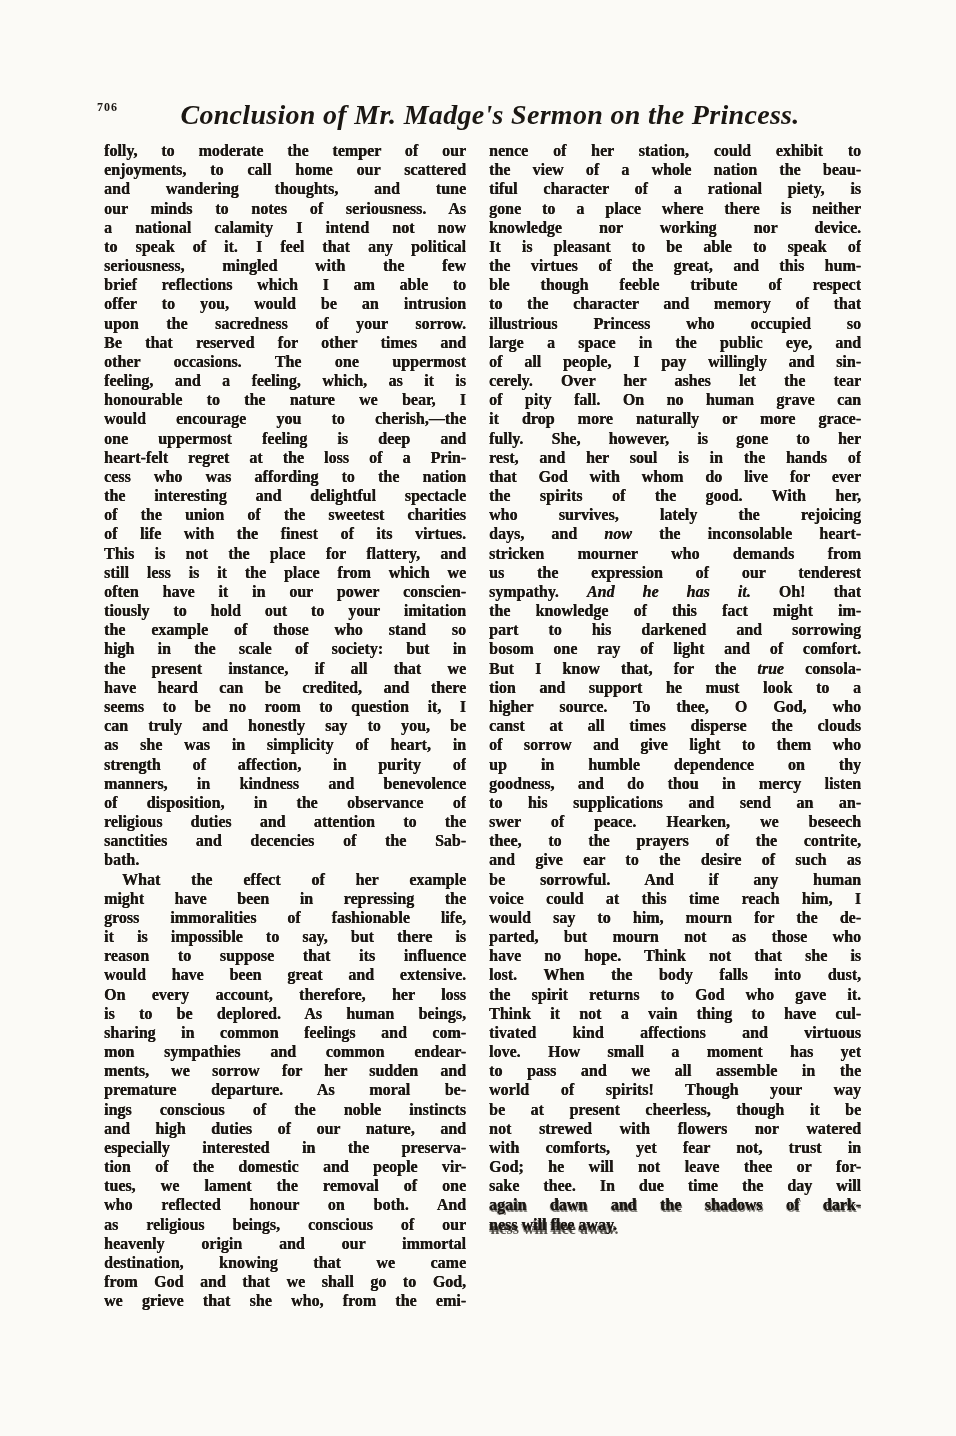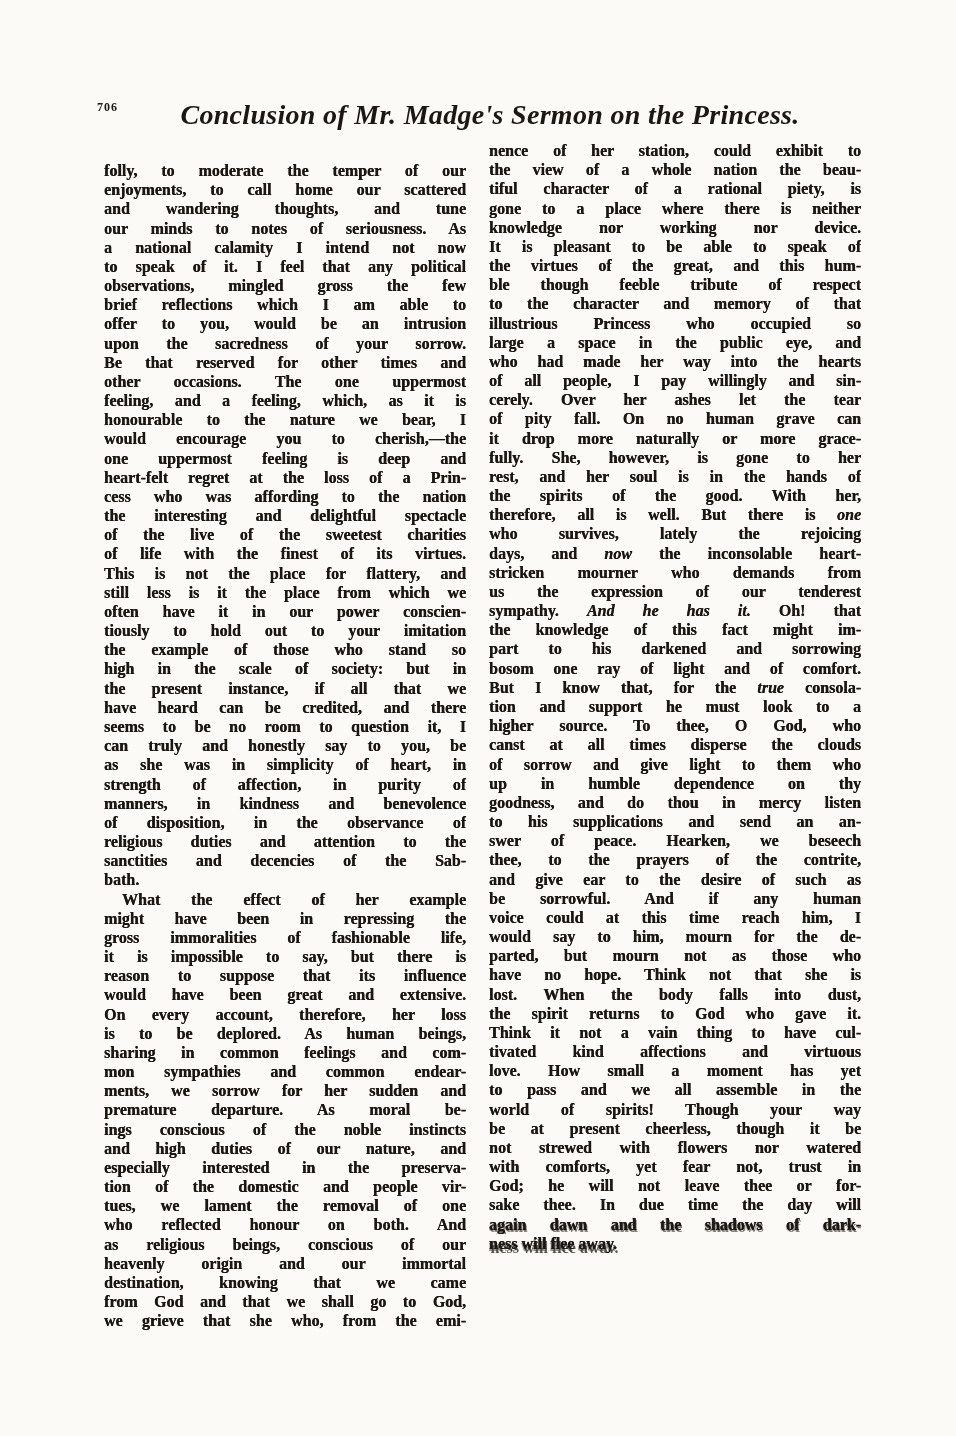--- a/index.html
+++ b/index.html
@@ -40,21 +40,21 @@
     margin-left: 12px;
   }
   .col {
     position: absolute;
     top: 141px;
     font-size: 16px;
     font-weight: 700;
     line-height: 19.18px;
     text-shadow: 0.3px 0.3px 0 currentColor;
   }
-  .col-left  { left: 104px; width: 362px; margin-top: 20px; }
+  .col-left  { left: 104px; width: 362px; }
   .col-right { left: 489px; width: 372px; }
   .line {
     height: 19.18px;
     overflow: hidden;
     text-align: justify;
   }
   
   .line::after {
     content: "";
     display: inline-block;
@@ -84,34 +84,34 @@
 <div class="page" style="color: rgb(27, 23, 19);">
   <div class="pagenum">706</div>
   <div class="header-title">Conclusion of Mr. Madge's Sermon on the Princess.</div>
   <div class="col col-left">
       <div class="line">folly, to moderate the temper of our</div>
       <div class="line">enjoyments, to call home our scattered</div>
       <div class="line">and wandering thoughts, and tune</div>
       <div class="line">our minds to notes of seriousness. As</div>
       <div class="line">a national calamity I intend not now</div>
       <div class="line">to speak of it. I feel that any political</div>
-      <div class="line">observations, mingled gross the few</div>
+      <div class="line">seriousness, mingled with the few</div>
       <div class="line">brief reflections which I am able to</div>
       <div class="line">offer to you, would be an intrusion</div>
       <div class="line">upon the sacredness of your sorrow.</div>
       <div class="line">Be that reserved for other times and</div>
       <div class="line">other occasions. The one uppermost</div>
       <div class="line">feeling, and a feeling, which, as it is</div>
       <div class="line">honourable to the nature we bear, I</div>
       <div class="line">would encourage you to cherish,—the</div>
       <div class="line">one uppermost feeling is deep and</div>
       <div class="line">heart-felt regret at the loss of a Prin-</div>
       <div class="line">cess who was affording to the nation</div>
       <div class="line">the interesting and delightful spectacle</div>
-      <div class="line">of the live of the sweetest charities</div>
+      <div class="line">of the union of the sweetest charities</div>
       <div class="line">of life with the finest of its virtues.</div>
       <div class="line">This is not the place for flattery, and</div>
       <div class="line">still less is it the place from which we</div>
       <div class="line">often have it in our power conscien-</div>
       <div class="line">tiously to hold out to your imitation</div>
       <div class="line">the example of those who stand so</div>
       <div class="line">high in the scale of society: but in</div>
       <div class="line">the present instance, if all that we</div>
       <div class="line">have heard can be credited, and there</div>
       <div class="line">seems to be no room to question it, I</div>
@@ -152,29 +152,28 @@
       <div class="line">the view of a whole nation the beau-</div>
       <div class="line">tiful character of a rational piety, is</div>
       <div class="line">gone to a place where there is neither</div>
       <div class="line">knowledge nor working nor device.</div>
       <div class="line">It is pleasant to be able to speak of</div>
       <div class="line">the virtues of the great, and this hum-</div>
       <div class="line">ble though feeble tribute of respect</div>
       <div class="line">to the character and memory of that</div>
       <div class="line">illustrious Princess who occupied so</div>
       <div class="line">large a space in the public eye, and</div>
-      <div class="line">who had made her way into the hearts</div>
       <div class="line">of all people, I pay willingly and sin-</div>
       <div class="line">cerely. Over her ashes let the tear</div>
       <div class="line">of pity fall. On no human grave can</div>
       <div class="line">it drop more naturally or more grace-</div>
       <div class="line">fully. She, however, is gone to her</div>
       <div class="line">rest, and her soul is in the hands of</div>
+      <div class="line">that God with whom do live for ever</div>
       <div class="line">the spirits of the good. With her,</div>
-      <div class="line">therefore, all is well. But there is <i>one</i></div>
       <div class="line">who survives, lately the rejoicing</div>
       <div class="line">days, and <i>now</i> the inconsolable heart-</div>
       <div class="line">stricken mourner who demands from</div>
       <div class="line">us the expression of our tenderest</div>
       <div class="line">sympathy. <i>And he has it.</i> Oh! that</div>
       <div class="line">the knowledge of this fact might im-</div>
       <div class="line">part to his darkened and sorrowing</div>
       <div class="line">bosom one ray of light and of comfort.</div>
       <div class="line">But I know that, for the <i>true</i> consola-</div>
       <div class="line">tion and support he must look to a</div>

